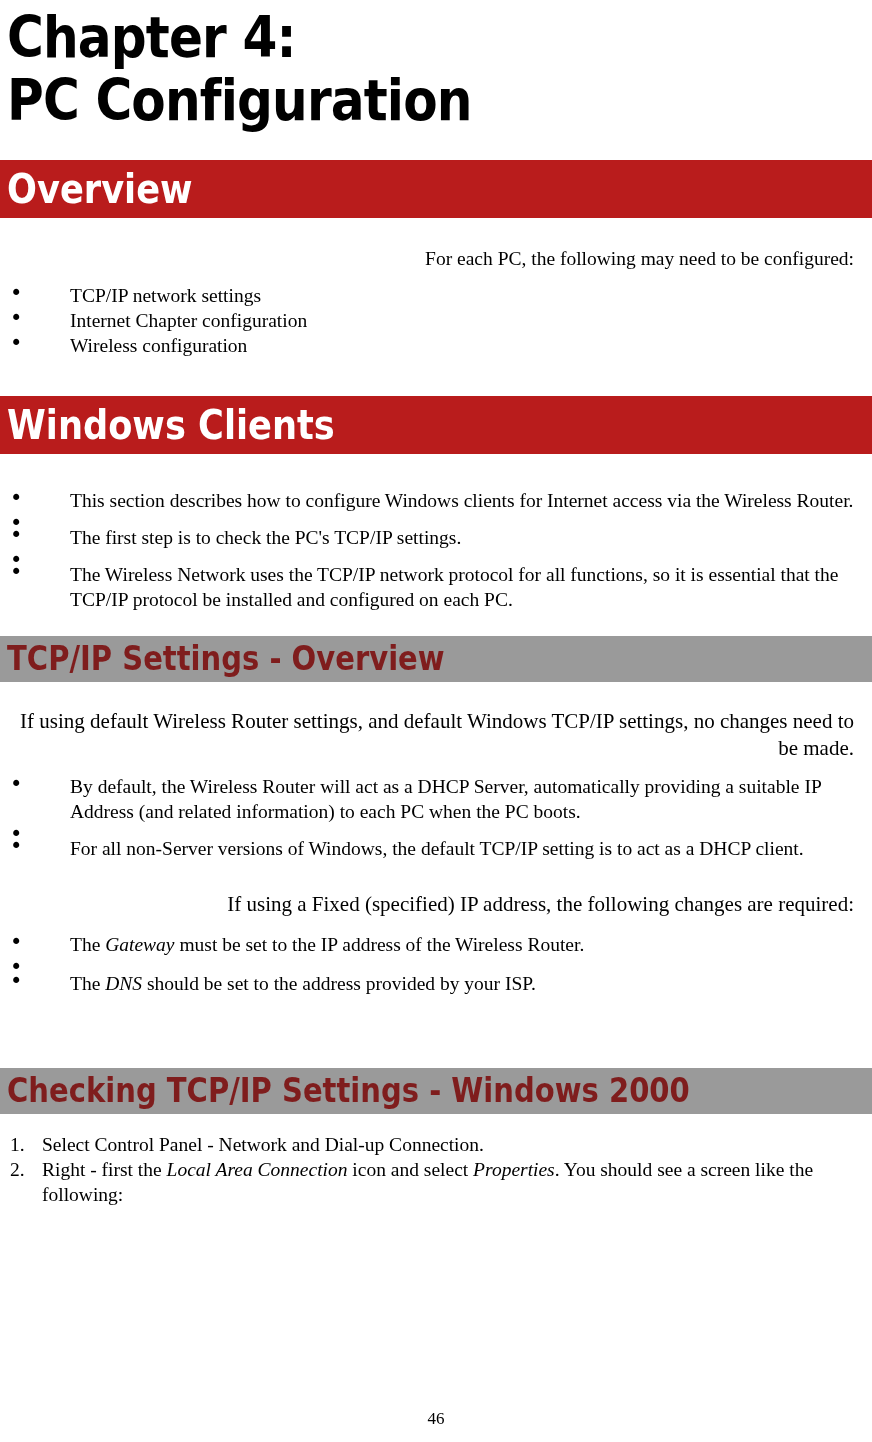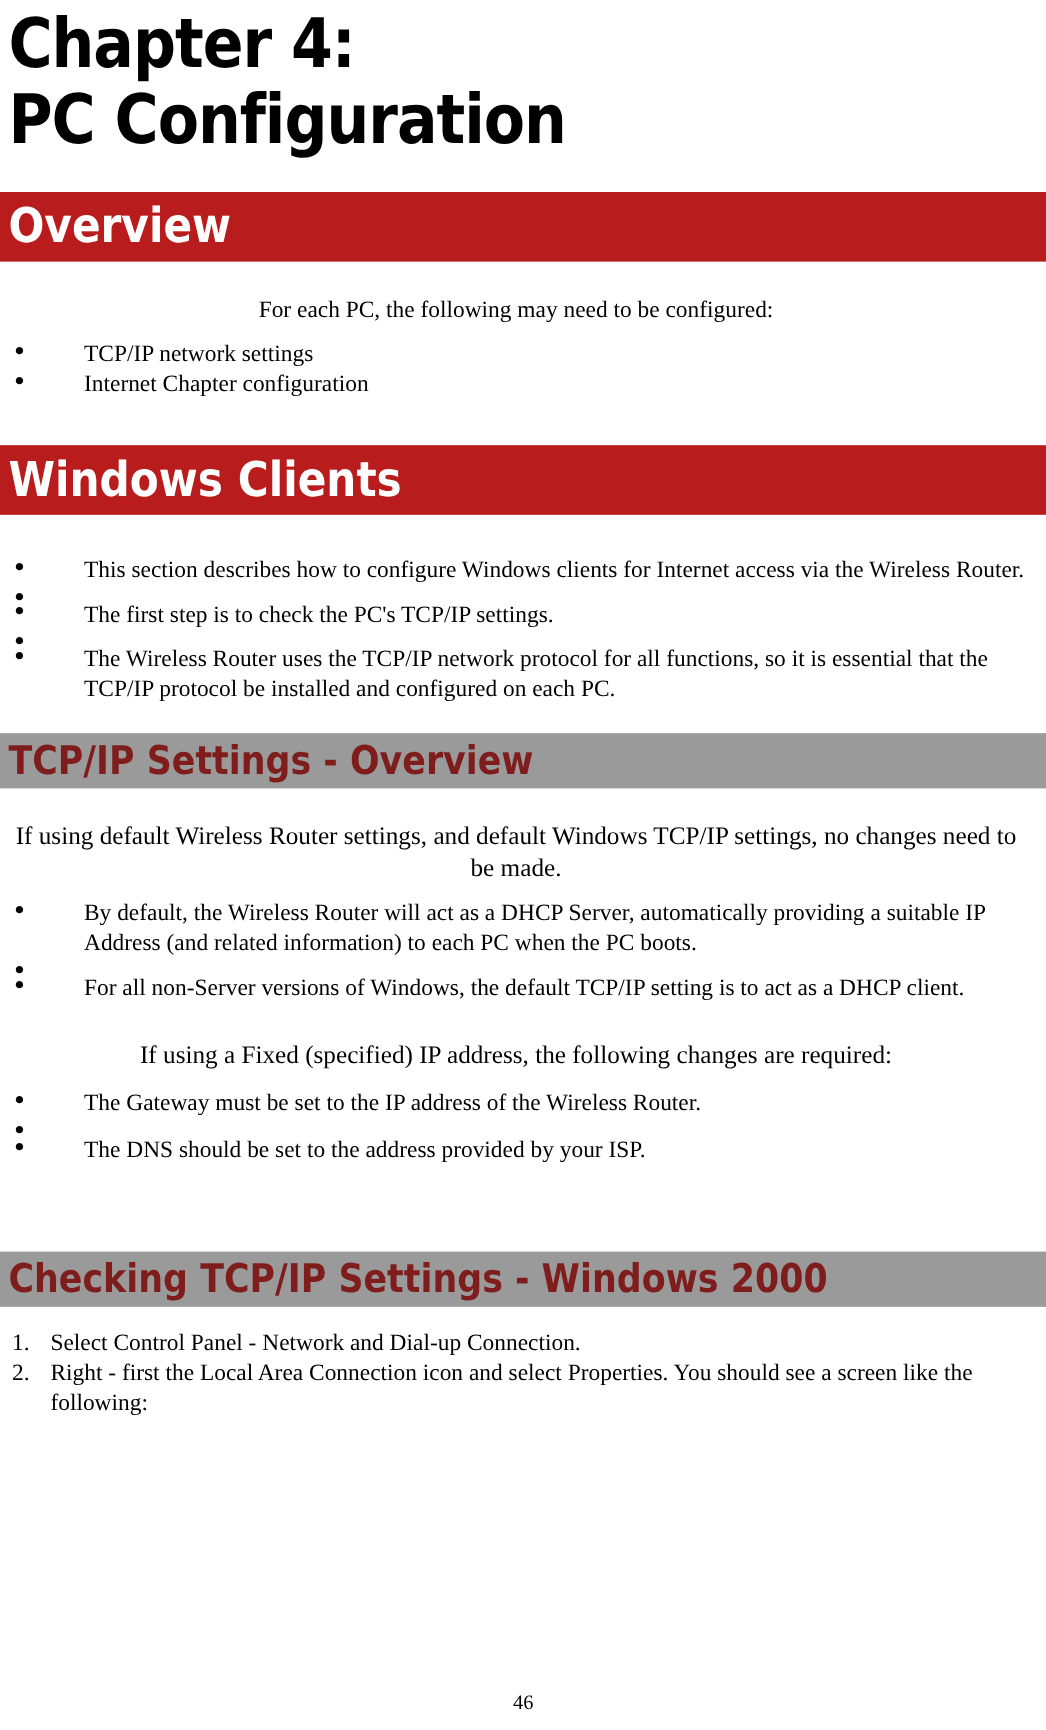--- a/index.html
+++ b/index.html
@@ -68,21 +68,21 @@
     line-height: 46px;
     height: 46px;
   }
 
   
   .para {
     font-size: 19.5px;
     line-height: 25px;
     margin: 0;
     padding: 0 10px 0 6px;
-    text-align: center;
+    text-align: right;
   }
   .para.lead {
     font-size: 21px;
     line-height: 27px;
   }
 
   ul.bullets, ol.numbers {
     margin: 0;
     padding: 0;
     list-style: none;
@@ -108,21 +108,21 @@
   ol.numbers > li { counter-increment: numitem; padding-left: 42px; }
   ol.numbers > li::before {
     content: counter(numitem) ".";
     position: absolute;
     left: 10px;
     top: 0;
     font-size: 19.5px;
     line-height: 25px;
   }
 
-  .it { }
+  .it { font-style: italic; }
   .sp12 { height: 12px; }
   .sp14 { height: 14px; }
   .sp18 { height: 18px; }
   .sp22 { height: 22px; }
   .sp24 { height: 24px; }
   .sp26 { height: 26px; }
   .sp28 { height: 28px; }
   .sp30 { height: 30px; }
   .sp34 { height: 34px; }
   .sp38 { height: 38px; }
@@ -157,36 +157,37 @@
 
   <div class="sp28"></div>
 
   <p class="para">For each PC, the following may need to be configured:</p>
 
   <div class="sp12"></div>
 
   <ul class="bullets">
     <li>TCP/IP network settings</li>
     <li>Internet Chapter configuration</li>
+    <li>Wireless configuration</li>
   </ul>
 
   <div class="sp38"></div>
 
   <div class="band level1">
     <span class="band-inner">Windows Clients</span>
   </div>
 
   <div class="sp34"></div>
 
   <ul class="bullets">
     <li>This section describes how to configure Windows clients for Internet access via the Wireless Router.</li>
     <li style="height:12px"></li>
     <li>The first step is to check the PC's TCP/IP settings.</li>
     <li style="height:12px"></li>
-    <li>The Wireless  Router uses the TCP/IP network protocol for all functions, so it is essential that the TCP/IP protocol be installed and configured on each PC.</li>
+    <li>The Wireless  Network uses the TCP/IP network protocol for all functions, so it is essential that the TCP/IP protocol be installed and configured on each PC.</li>
   </ul>
 
   <div class="sp24"></div>
 
   <div class="band level2">
     <span class="band-inner">TCP/IP Settings - Overview</span>
   </div>
 
   <div class="sp26"></div>
 

